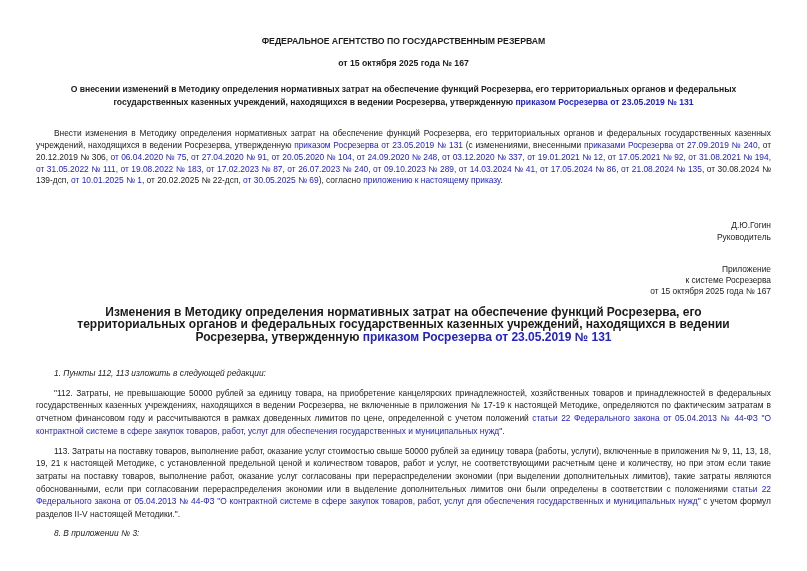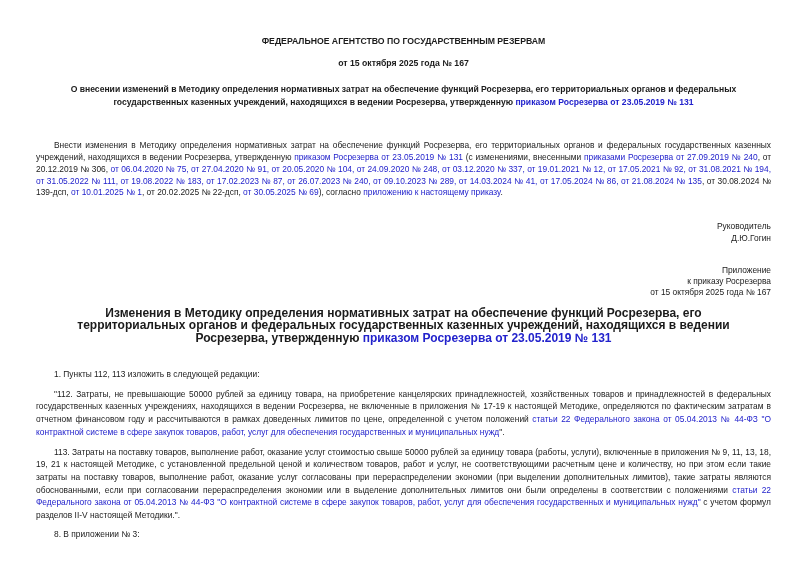--- a/index.html
+++ b/index.html
@@ -12,50 +12,50 @@
     font-size:8.4px; line-height:11.8px;
     color:var(--ink);
     background:var(--paper);
   }
   .c  { text-align:center; }
   .b  { font-weight:700; }
   .r  { text-align:right; }
   .j  { text-align:justify; }
   .ind{ text-indent:18px; }
   .hdr-line { margin-bottom:10px; font-size:8.7px; line-height:11.5px; }
-  .title { font-size:8.6px; line-height:12.6px; padding:0 8px; margin-top:14px; margin-bottom:32px; }
-  .order-para { margin-bottom:22px; }
+  .title { font-size:8.6px; line-height:12.6px; padding:0 8px; margin-top:14px; margin-bottom:20px; }
+  .order-para { margin-bottom:33px; }
   .sig { line-height:11.4px; margin-bottom:21px; }
   .appendix-ref { line-height:11.2px; margin-bottom:8px; }
   .appendix-title { font-size:12px; line-height:12.8px; padding:0 30px; margin-bottom:24px; }
-  .pt { margin-bottom:7px; }
+  .pt { margin-bottom:7px;font-style:italic; }
   .body-para { line-height:12.7px; margin-bottom:7px; }
   .lnk { color:var(--link); cursor:pointer; }
   .txt { color:var(--ink); }
 </style>
 </head>
 <body>
 
 <div class="doc">
 
   <div class="hdr-line c b">ФЕДЕРАЛЬНОЕ АГЕНТСТВО ПО ГОСУДАРСТВЕННЫМ РЕЗЕРВАМ</div>
   <div class="hdr-line c b">от 15 октября 2025 года № 167</div>
 
   <div class="title c b"><span class="txt">О внесении изменений в Методику определения нормативных затрат на обеспечение функций Росрезерва, его территориальных органов и федеральных государственных казенных учреждений, находящихся в ведении Росрезерва, утвержденную </span><span class="lnk">приказом Росрезерва от 23.05.2019 № 131</span></div>
 
   <div class="order-para j ind"><span class="txt">Внести изменения в Методику определения нормативных затрат на обеспечение функций Росрезерва, его территориальных органов и федеральных государственных казенных учреждений, находящихся в ведении Росрезерва, утвержденную </span><span class="lnk">приказом Росрезерва от 23.05.2019 № 131</span><span class="txt"> (с изменениями, внесенными </span><span class="lnk">приказами Росрезерва от 27.09.2019 № 240</span><span class="txt">, от 20.12.2019 № 306, </span><span class="lnk">от 06.04.2020 № 75, от 27.04.2020 № 91, от 20.05.2020 № 104, от 24.09.2020 № 248, от 03.12.2020 № 337, от 19.01.2021 № 12, от 17.05.2021 № 92, от 31.08.2021 № 194, от 31.05.2022 № 111, от 19.08.2022 № 183, от 17.02.2023 № 87, от 26.07.2023 № 240, от 09.10.2023 № 289, от 14.03.2024 № 41, от 17.05.2024 № 86, от 21.08.2024 № 135</span><span class="txt">, от 30.08.2024 № 139-дсп, </span><span class="lnk">от 10.01.2025 № 1</span><span class="txt">, от 20.02.2025 № 22-дсп, </span><span class="lnk">от 30.05.2025 № 69</span><span class="txt">), согласно </span><span class="lnk">приложению к настоящему приказу</span><span class="txt">.</span></div>
 
   <div class="sig r">
+    <div>Д.Ю.Гогин</div>
     <div>Руководитель</div>
-    <div>Д.Ю.Гогин</div>
   </div>
 
   <div class="appendix-ref r">
     <div>Приложение</div>
-    <div>к приказу Росрезерва</div>
+    <div>к системе Росрезерва</div>
     <div>от 15 октября 2025 года № 167</div>
   </div>
 
   <div class="appendix-title c b"><span class="txt">Изменения в Методику определения нормативных затрат на обеспечение функций Росрезерва, его территориальных органов и федеральных государственных казенных учреждений, находящихся в ведении Росрезерва, утвержденную </span><span class="lnk">приказом Росрезерва от 23.05.2019 № 131</span></div>
 
   <div class="pt ind">1. Пункты 112, 113 изложить в следующей редакции:</div>
 
   <div class="body-para j ind"><span class="txt">"112. Затраты, не превышающие 50000 рублей за единицу товара, на приобретение канцелярских принадлежностей, хозяйственных товаров и принадлежностей в федеральных государственных казенных учреждениях, находящихся в ведении Росрезерва, не включенные в приложения № 17-19 к настоящей Методике, определяются по фактическим затратам в отчетном финансовом году и рассчитываются в рамках доведенных лимитов по цене, определенной с учетом положений </span><span class="lnk">статьи 22 Федерального закона от 05.04.2013 № 44-ФЗ "О контрактной системе в сфере закупок товаров, работ, услуг для обеспечения государственных и муниципальных нужд</span><span class="txt">".</span></div>
 
   <div class="body-para j ind"><span class="txt">113. Затраты на поставку товаров, выполнение работ, оказание услуг стоимостью свыше 50000 рублей за единицу товара (работы, услуги), включенные в приложения № 9, 11, 13, 18, 19, 21 к настоящей Методике, с установленной предельной ценой и количеством товаров, работ и услуг, не соответствующими расчетным цене и количеству, но при этом если такие затраты на поставку товаров, выполнение работ, оказание услуг согласованы при перераспределении экономии (при выделении дополнительных лимитов), такие затраты являются обоснованными, если при согласовании перераспределения экономии или в выделение дополнительных лимитов они были определены в соответствии с положениями </span><span class="lnk">статьи 22 Федерального закона от 05.04.2013 № 44-ФЗ "О контрактной системе в сфере закупок товаров, работ, услуг для обеспечения государственных и муниципальных нужд"</span><span class="txt"> с учетом формул разделов II-V настоящей Методики.".</span></div>

